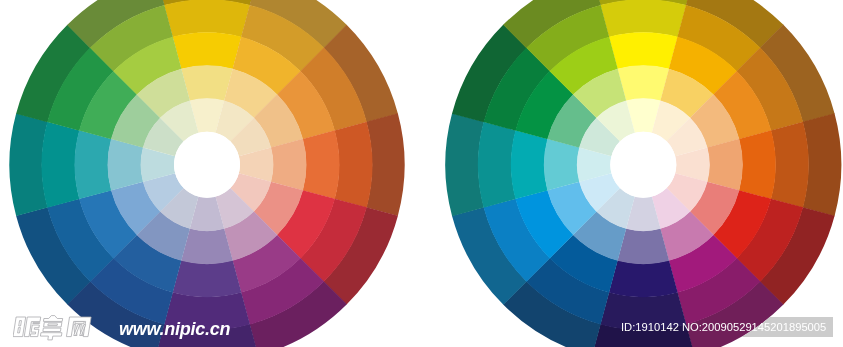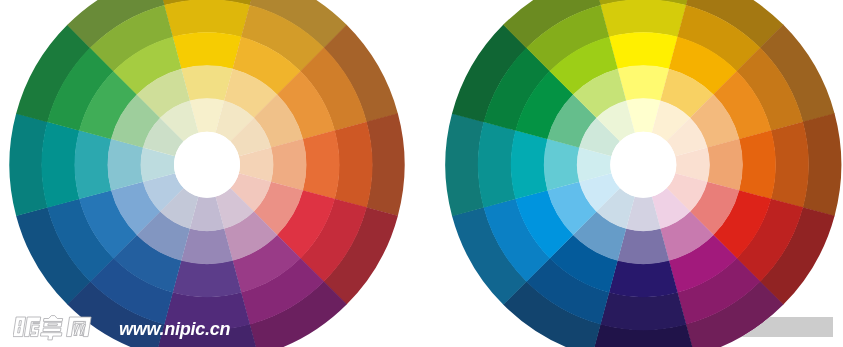--- a/index.html
+++ b/index.html
@@ -173,13 +173,14 @@
       <path d="M10.4 10.6 l1.9 0 l-2.4 10.9 l-2.0 0 z"></path>
       <path d="M12.3 10.6 l1.9 0 l3.0 10.9 l-2.1 0 z"></path>
       <path d="M16.4 10.6 l1.7 0 l-2.4 10.9 l-1.9 0 z"></path>
     </g>
   </g>
 </svg>
 
   <div id="wm-site">www.nipic.cn</div>
 
   <div id="id-band"></div>
+  <div id="id-text">ID:1910142 NO:20090529145201895005</div>
 </div>
 
 </body></html>

